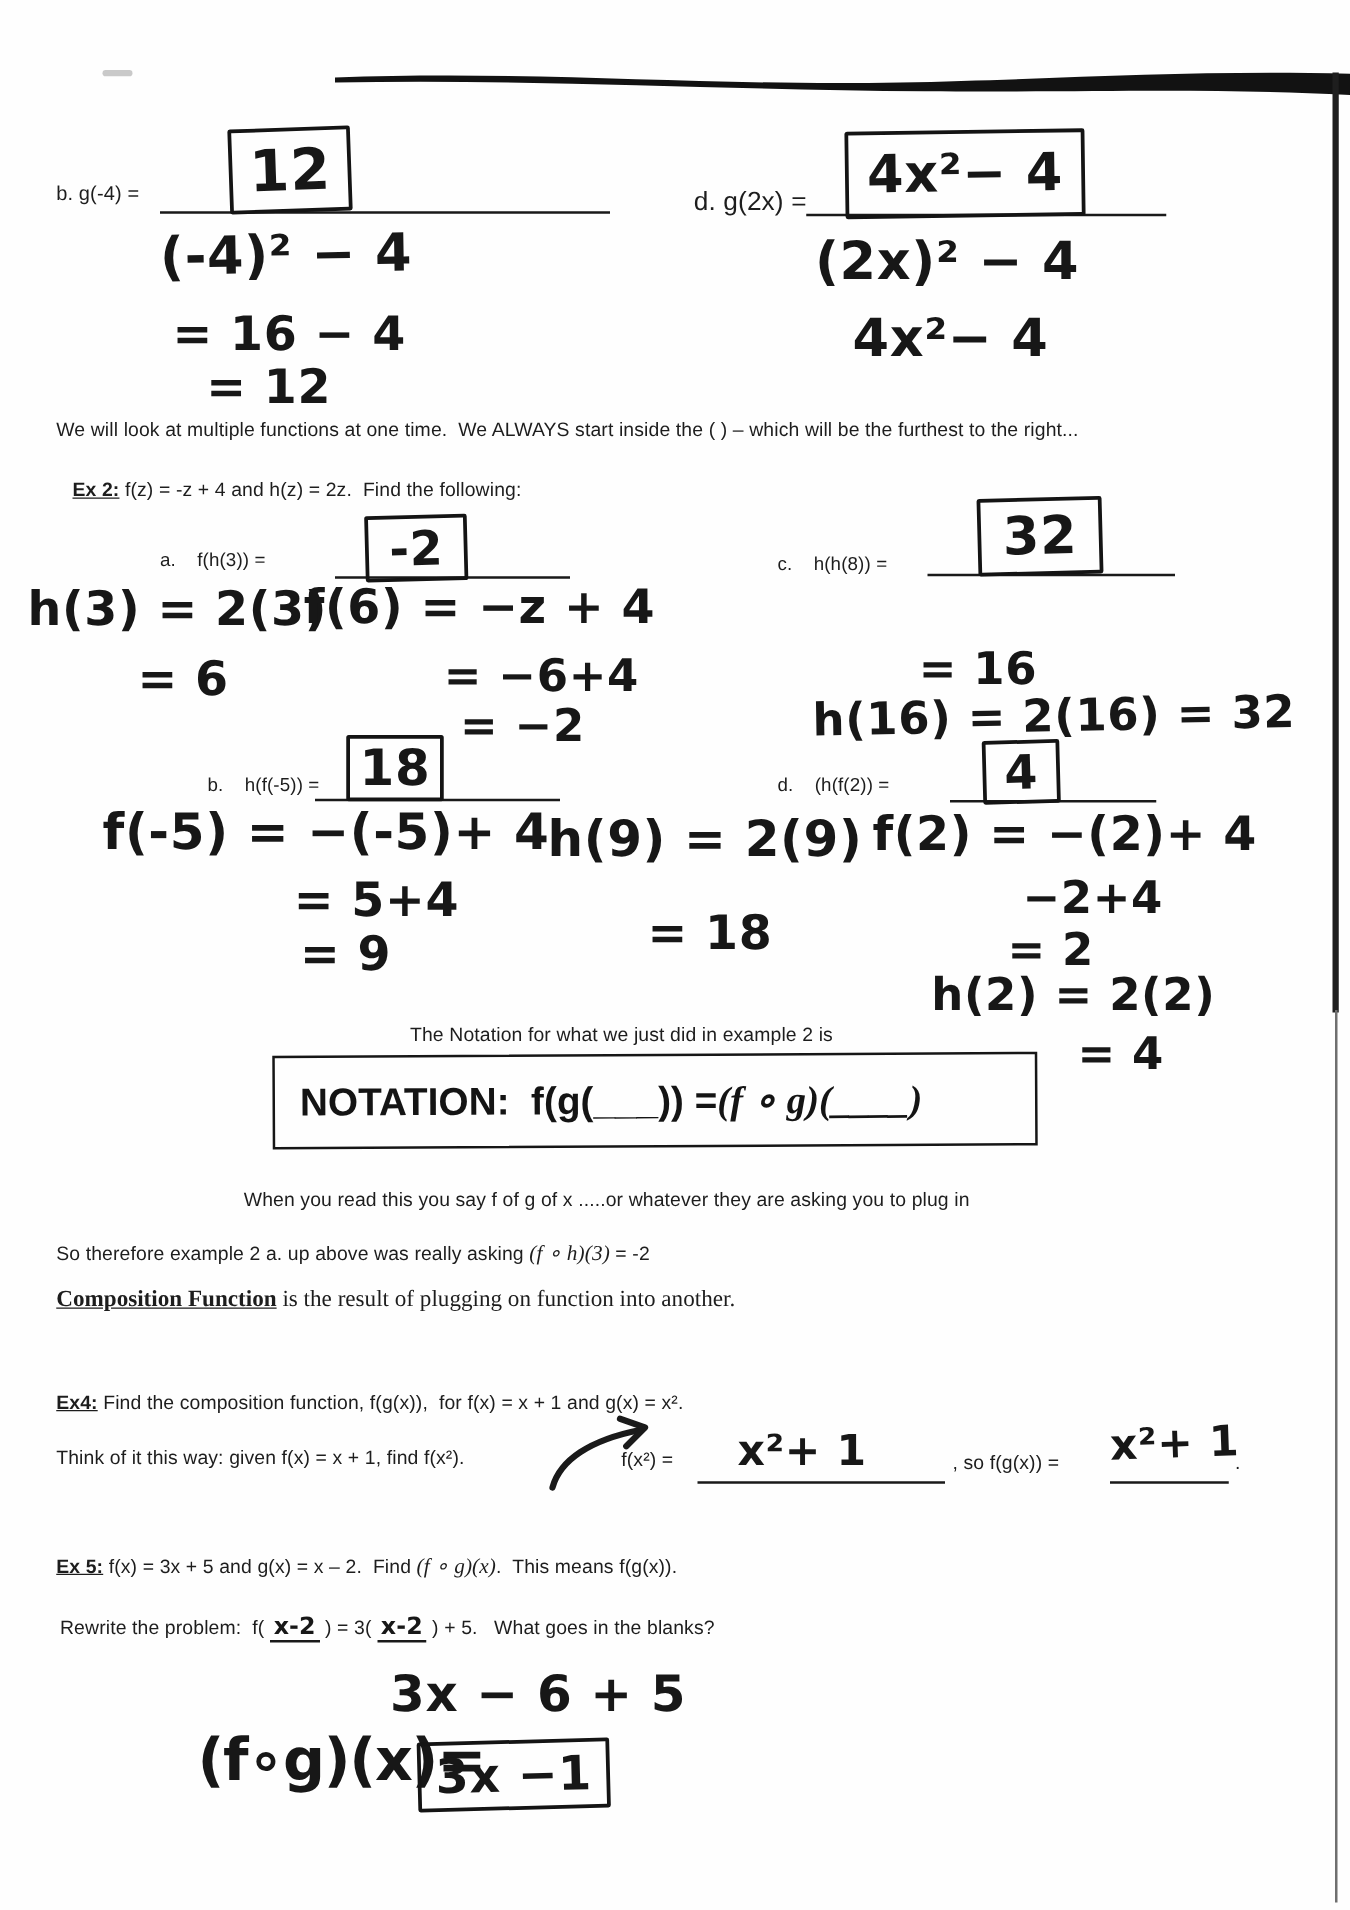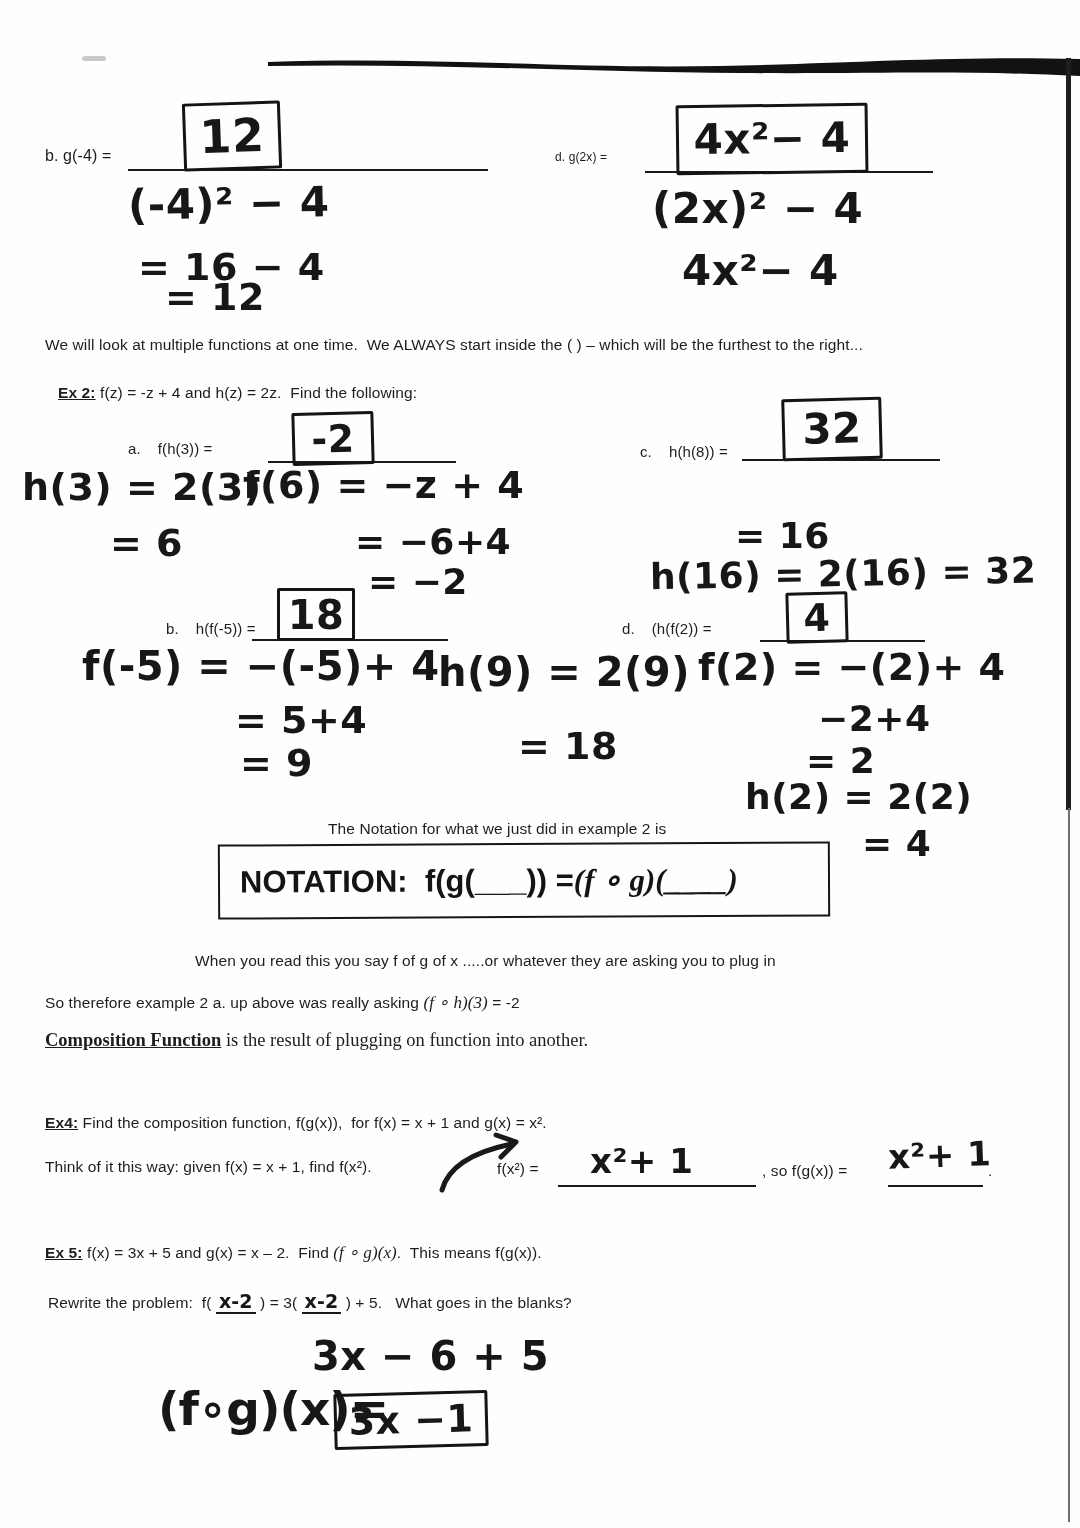--- a/index.html
+++ b/index.html
@@ -46,23 +46,23 @@
   <div class="abs" style="left:1066px;top:58px;width:4.5px;height:752px;background:#1e1e1e;"></div>
   <div class="abs" style="left:1068px;top:808px;width:2px;height:714px;background:#6f6f6f;"></div>
 
   <div class="abs print" style="left:45px;top:147px;font-size:16px;">b. g(-4) =</div>
   <div class="rule" style="left:128px;top:169px;width:360px;"></div>
   <div class="ansbox" style="left:183px;top:102px;width:98px;height:68px;transform:rotate(-2deg);">
     <span class="hw" style="font-size:46px;">12</span>
   </div>
   <div class="abs hw" style="left:128px;top:183px;font-size:42px;transform:rotate(-1deg);">(-4)² − 4</div>
   <div class="abs hw" style="left:138px;top:248px;font-size:38px;">= 16 − 4</div>
-  <div class="abs hw" style="left:165px;top:278px;font-size:38px;">=  12</div>
+  <div class="abs hw" style="left:165px;top:290px;font-size:38px;">=  12</div>
 
-  <div class="abs print" style="left:555px;top:150px;font-size:12px;">d. g(2x) =</div>
+  <div class="abs print" style="left:555px;top:150px;font-size:21px;">d. g(2x) =</div>
   <div class="rule" style="left:645px;top:171px;width:288px;"></div>
   <div class="ansbox" style="left:676px;top:104px;width:192px;height:70px;transform:rotate(-0.8deg);">
     <span class="hw" style="font-size:42px;">4x²− 4</span>
   </div>
   <div class="abs hw" style="left:652px;top:188px;font-size:42px;">(2x)² − 4</div>
   <div class="abs hw" style="left:682px;top:250px;font-size:42px;">4x²− 4</div>
 
   <div class="abs print" style="left:45px;top:336px;">We will look at multiple functions at one time.&nbsp; We ALWAYS start inside the (  ) – which will be the furthest to the right...</div>
 
   <div class="abs print" style="left:58px;top:384px;">
@@ -73,21 +73,21 @@
   <div class="rule" style="left:268px;top:461px;width:188px;"></div>
   <div class="ansbox" style="left:292px;top:412px;width:82px;height:53px;transform:rotate(-1.5deg);">
     <span class="hw" style="font-size:38px;">-2</span>
   </div>
   <div class="abs hw" style="left:22px;top:468px;font-size:38px;">h(3) = 2(3)</div>
   <div class="abs hw" style="left:110px;top:524px;font-size:38px;">= 6</div>
   <div class="abs hw" style="left:243px;top:466px;font-size:38px;">f(6) = −z + 4</div>
   <div class="abs hw" style="left:355px;top:524px;font-size:36px;">= −6+4</div>
   <div class="abs hw" style="left:368px;top:564px;font-size:36px;">= −2</div>
 
-  <div class="abs print small" style="left:622px;top:443px;margin-left:18px;">c.&nbsp;&nbsp;&nbsp; h(h(8)) =</div>
+  <div class="abs print small" style="left:622px;top:443px;">c.&nbsp;&nbsp;&nbsp; h(h(8)) =</div>
   <div class="rule" style="left:742px;top:459px;width:198px;"></div>
   <div class="ansbox" style="left:782px;top:398px;width:100px;height:62px;transform:rotate(-1.5deg);">
     <span class="hw" style="font-size:42px;">32</span>
   </div>
   <div class="abs hw" style="left:735px;top:518px;font-size:36px;">= 16</div>
   <div class="abs hw" style="left:650px;top:556px;font-size:36px;transform:rotate(-1deg);">h(16) = 2(16)  = 32</div>
 
   <div class="abs print small" style="left:128px;top:620px;margin-left:38px;">b.&nbsp;&nbsp;&nbsp; h(f(-5)) =</div>
   <div class="rule" style="left:252px;top:639px;width:196px;"></div>
   <div class="ansbox" style="left:277px;top:588px;width:78px;height:53px;">

